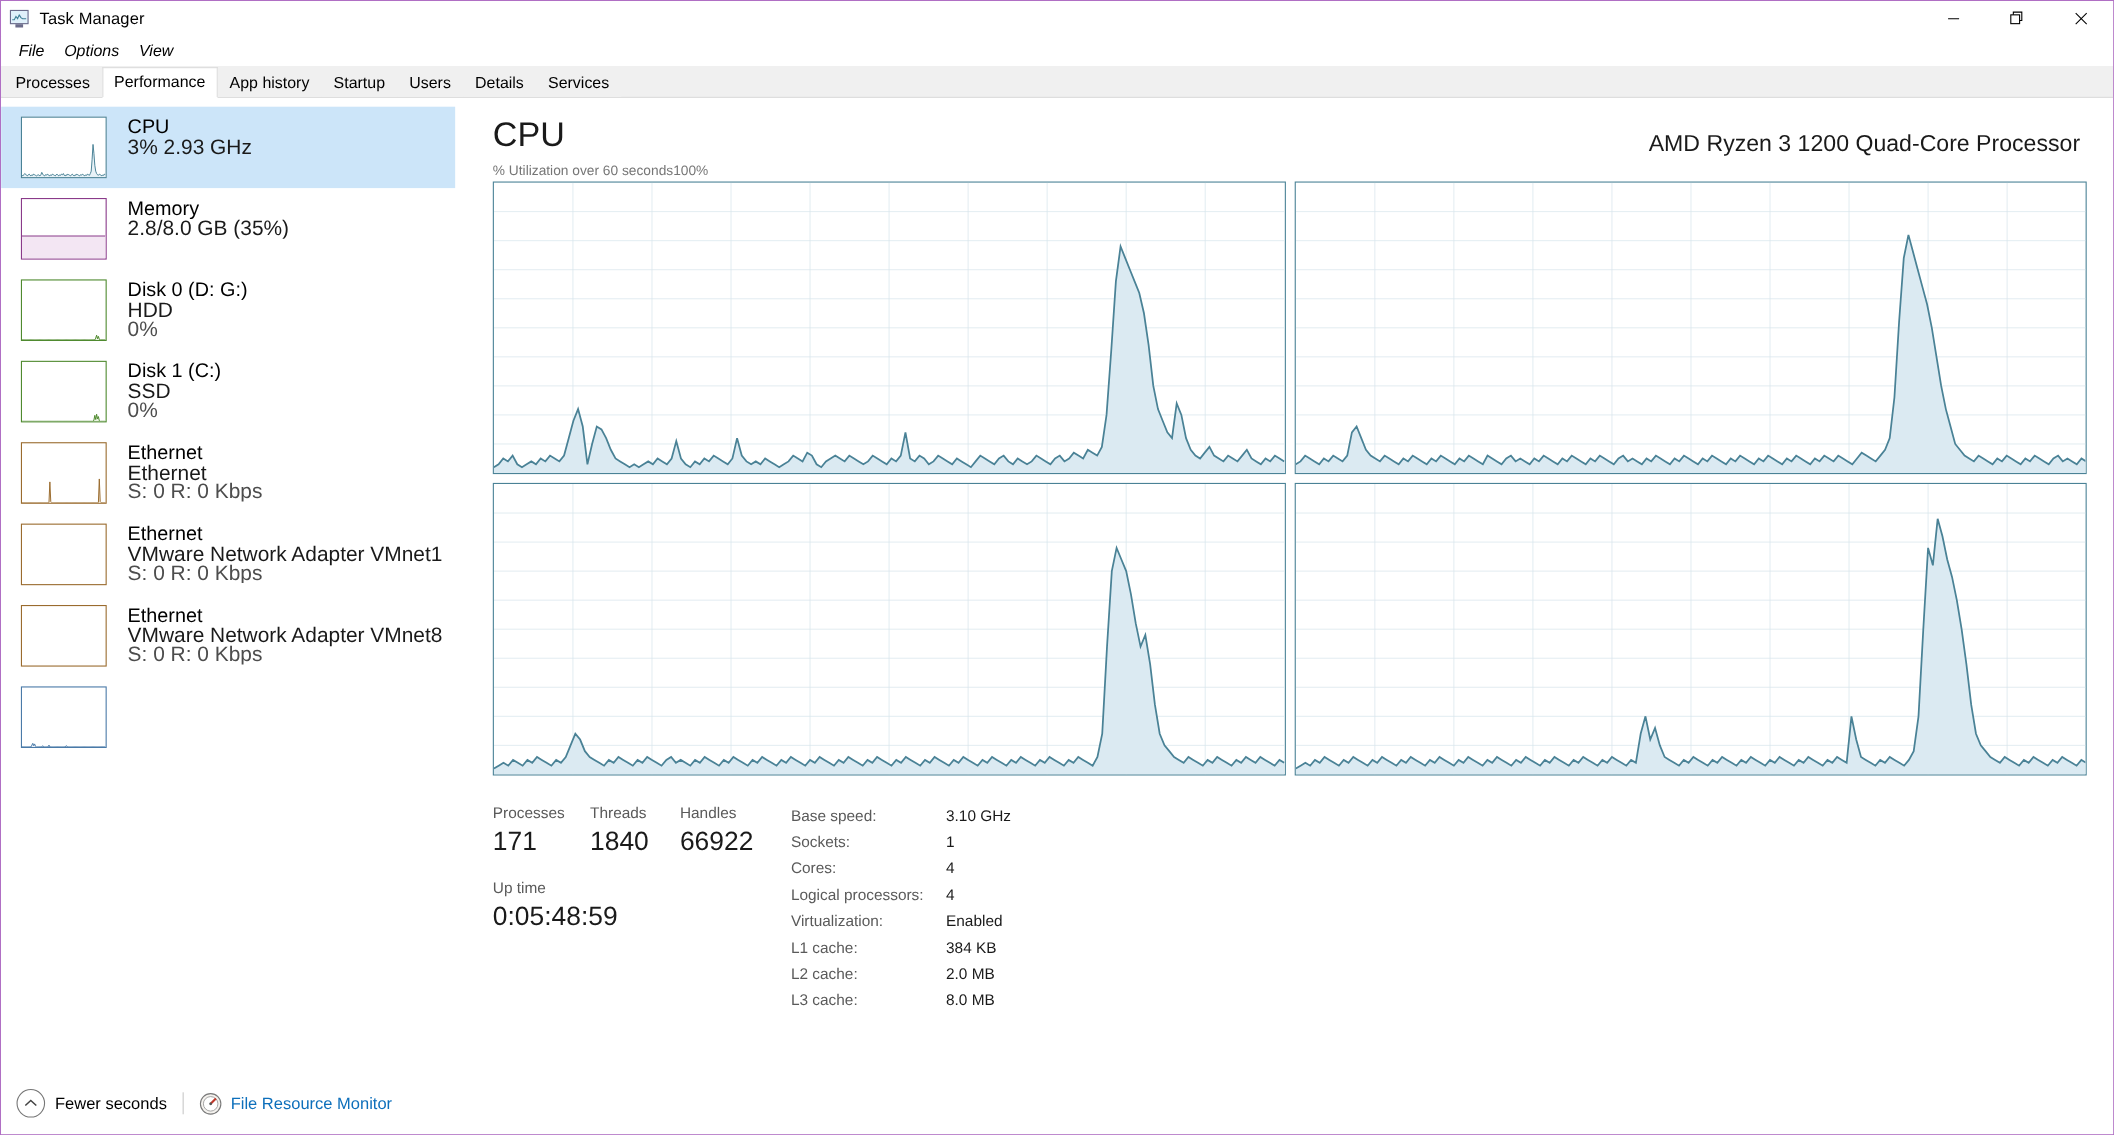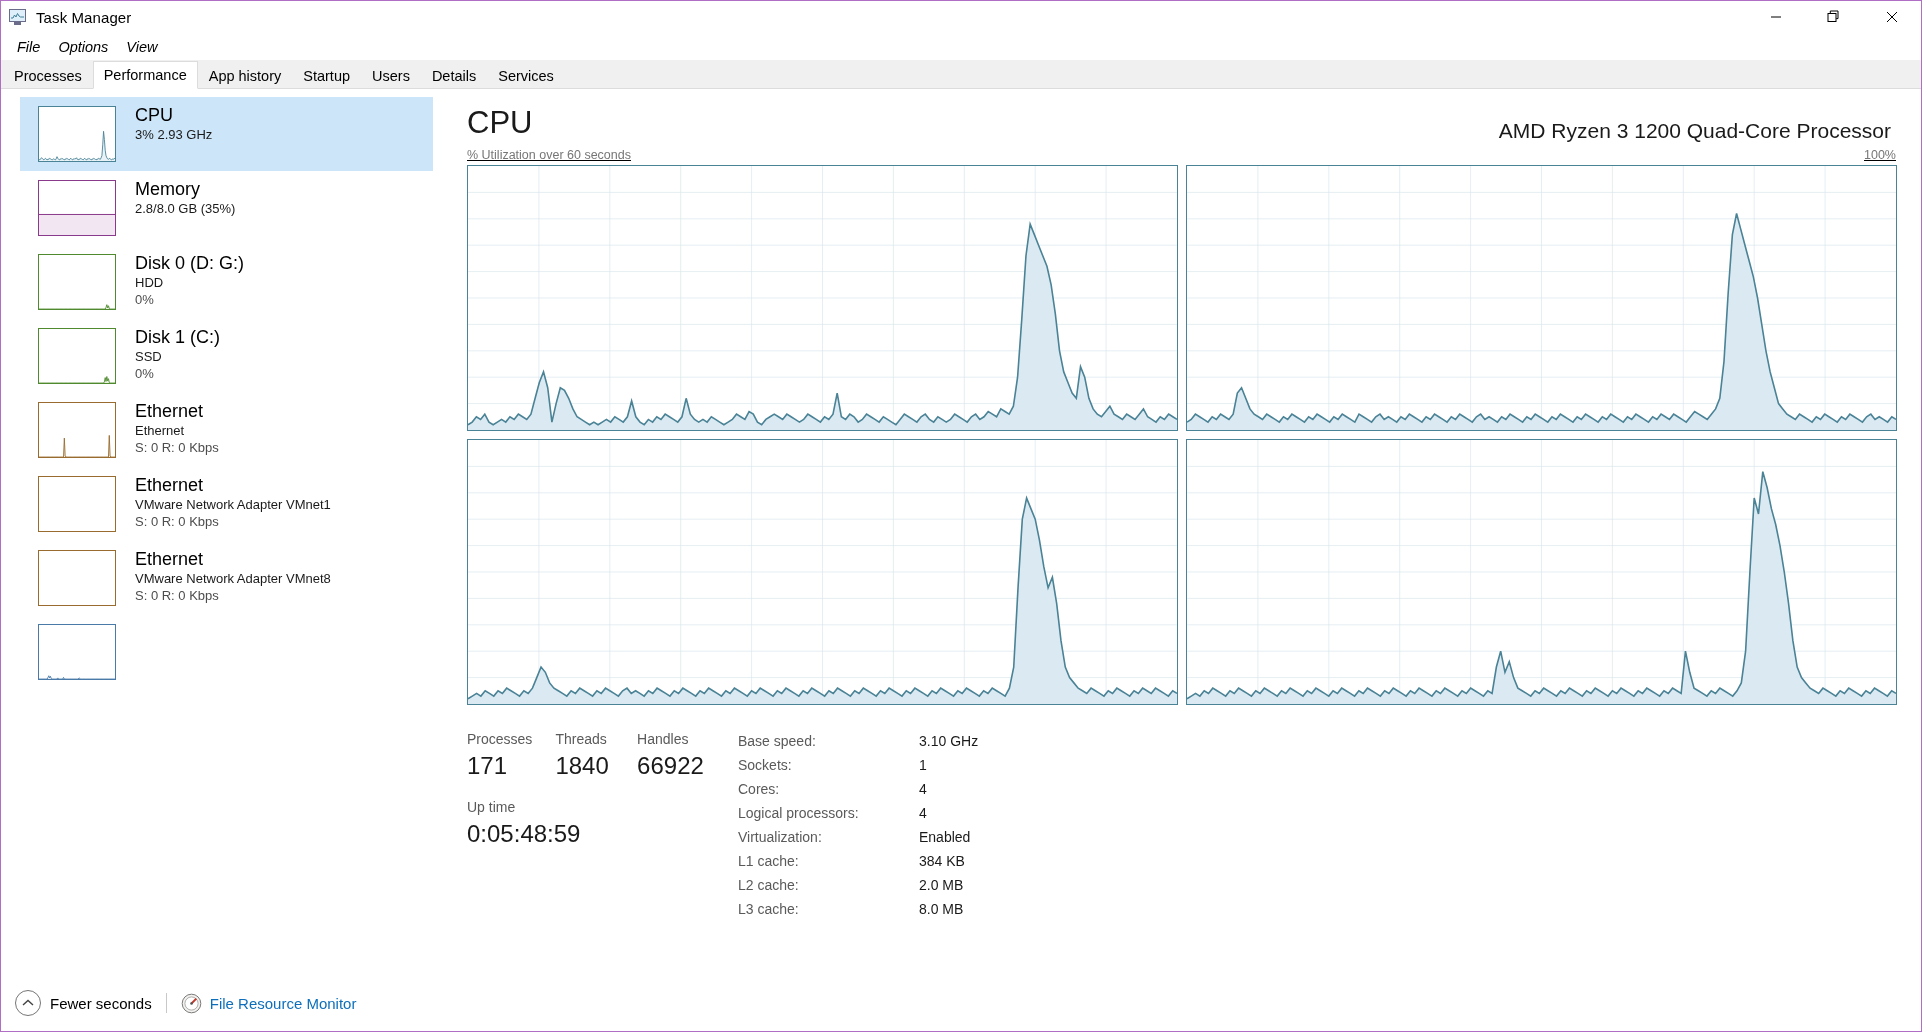--- a/index.html
+++ b/index.html
@@ -42,67 +42,67 @@
   .tab{
     font-size:14.5px;color:#000;height:26px;line-height:26px;padding:0 10px;
     background:#f0f0f0;border:1px solid transparent;border-bottom:none;cursor:default;
     box-sizing:border-box;
   }
   .tab.active{
     background:#fff;border:1px solid #dcdcdc;border-bottom:1px solid #fff;
     height:28px;line-height:27px;margin-bottom:-1px;position:relative;z-index:2;
   }
   
-  .content{flex:1;display:flex;min-height:0;background:#fff;margin-left:19px;}
+  .content{flex:1;display:flex;min-height:0;background:#fff;}
   
   .sidebar{
     width:413px;min-width:413px;background:#fff;
     padding-top:8px;overflow:hidden;border-right:none;
   }
   .side-item{
     display:flex;align-items:flex-start;height:74px;box-sizing:border-box;
     padding:7px 0 0 18px;cursor:default;
   }
   .side-item.selected{background:#cce5f9;}
   .side-thumb{
     width:78px;height:56px;box-sizing:border-box;background:#fff;
     position:relative;overflow:hidden;flex:0 0 auto;margin-top:2px;
   }
   .side-thumb svg{position:absolute;left:0;top:0;}
   .side-text{margin-left:19px;padding-top:0px;overflow:hidden;}
   .side-title{font-size:18px;line-height:22px;color:#000;white-space:nowrap;}
-  .side-sub{font-size:13px;line-height:17px;color:#1a1a1a;white-space:nowrap;}
+  .side-sub{font-size:19px;line-height:17px;color:#1a1a1a;white-space:nowrap;}
   .side-sub.gray{color:#4d4d4d;}
   
   .main{flex:1;position:relative;padding:14px 24px 0 34px;min-width:0;}
   .main-head{display:flex;align-items:flex-start;justify-content:space-between;}
   .main-title{font-size:31px;line-height:40px;font-weight:400;color:#1a1a1a;}
   .main-sub{font-size:21px;color:#1a1a1a;padding-top:16px;padding-right:6px;white-space:nowrap;}
-  .graph-labels{display:flex;justify-content:space-between;align-items:flex-end;margin-top:5px;padding-right:1px;text-decoration:underline;}
+  .graph-labels{display:flex;align-items:flex-end;margin-top:5px;padding-right:1px;}
   .graph-label{font-size:12.5px;color:#767676;}
   .grid-wrap{
     margin-top:3px;display:grid;grid-template-columns:1fr 1fr;grid-template-rows:1fr 1fr;
     gap:8px;height:540px;
   }
   .cell{border:1px solid #4a8296;background:#fff;position:relative;overflow:hidden;}
   .cell svg{display:block;width:100%;height:100%;}
   
   .stats{display:flex;margin-top:24px;}
   .stats-left{width:247px;min-width:247px;}
   .srow{display:flex;}
   .scol{min-width:0;}
   .scol.c1{width:92px;}
   .scol.c2{width:85px;}
   .scol.c3{width:80px;}
   .slabel{font-size:14px;color:#5a5a5a;line-height:20px;}
   .sval{font-size:24px;color:#1a1a1a;line-height:34px;font-weight:400;}
   .sval small{font-size:17px;}
   .uptime{margin-top:14px;}
   .stats-right{margin-left:24px;}
-  .rrow{display:flex;line-height:24px;gap:40px;}
+  .rrow{display:flex;line-height:24px;}
   .rlabel{width:141px;font-size:14px;color:#5a5a5a;}
   .rval{font-size:14px;color:#1a1a1a;}
   
   .statusbar{
     height:56px;min-height:56px;display:flex;align-items:center;padding-left:14px;background:#fff;
   }
   .fewer{display:flex;align-items:center;cursor:default;}
   .chev{
     width:24px;height:24px;border-radius:50%;border:1px solid #767676;
     display:flex;align-items:center;justify-content:center;margin-right:9px;

